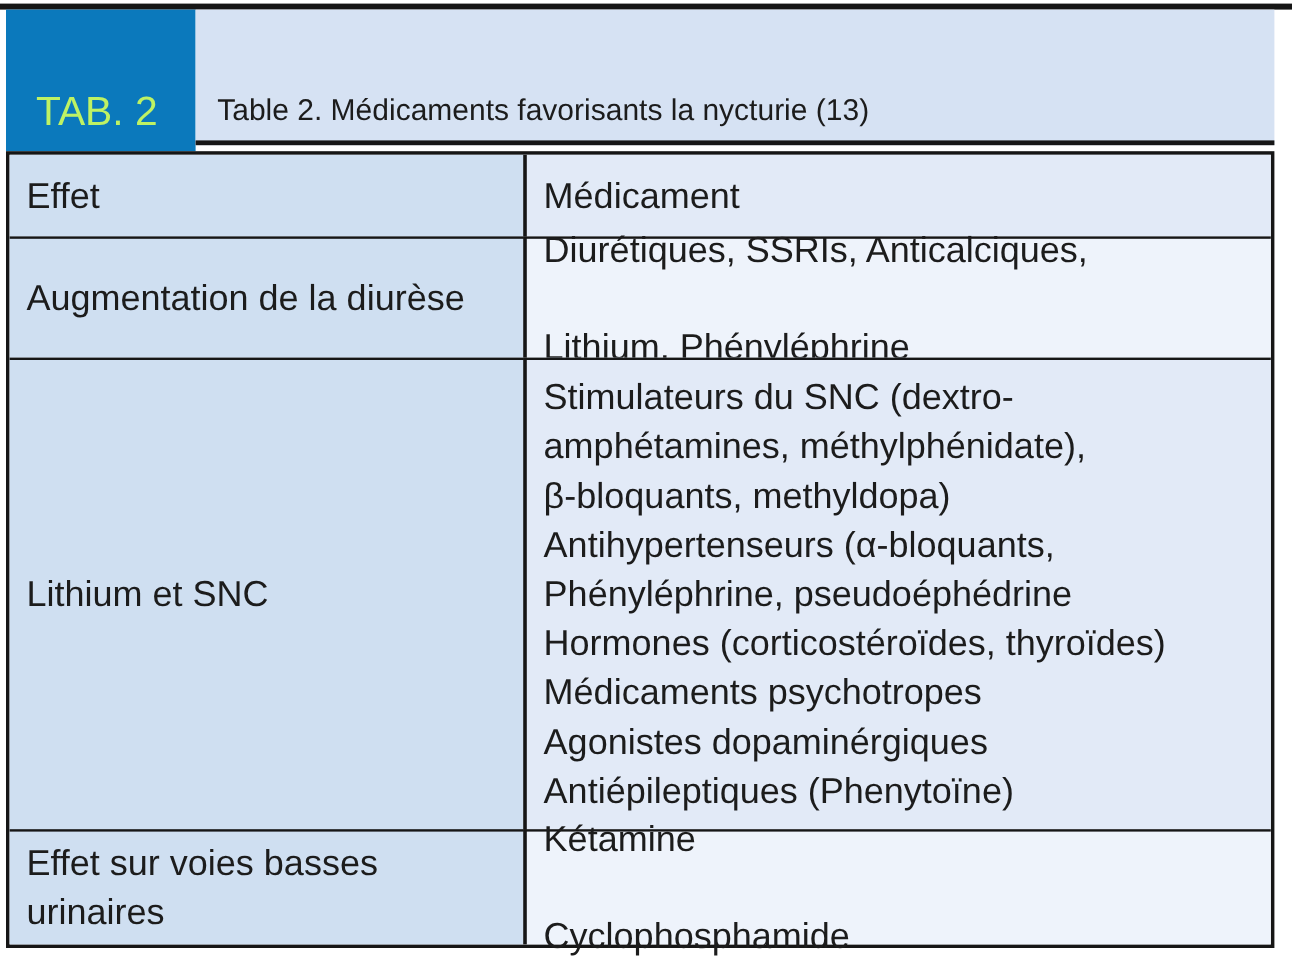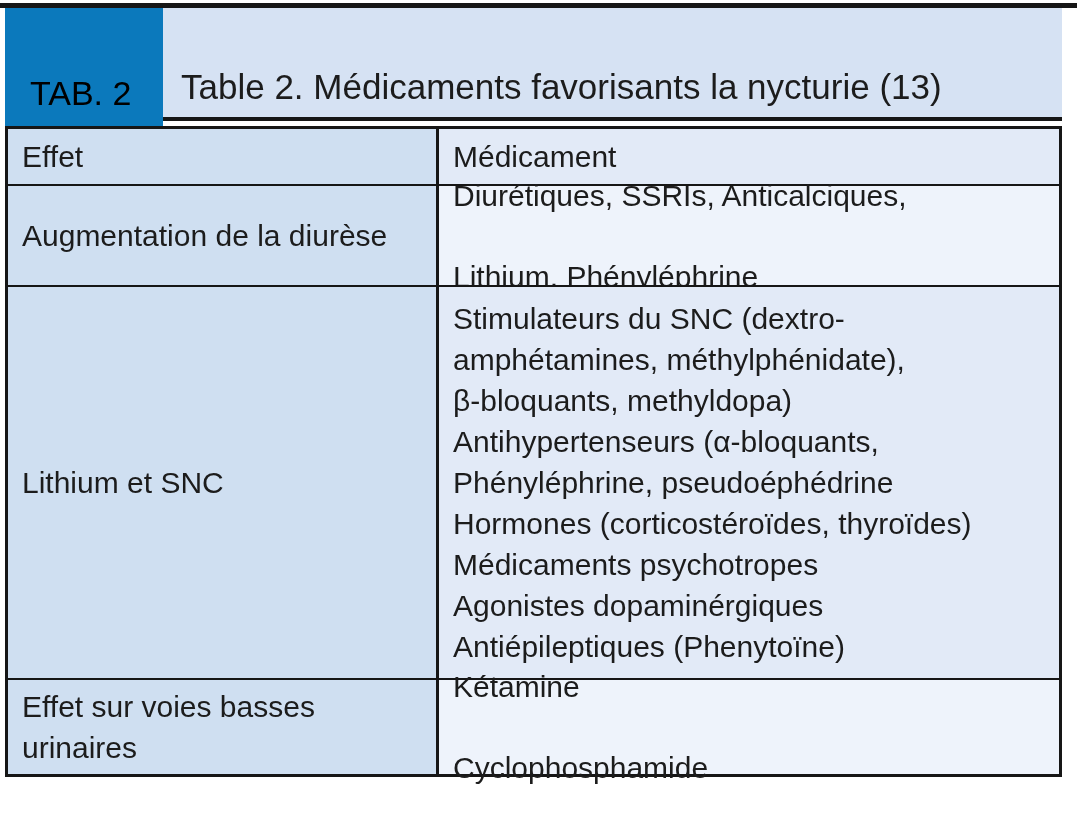--- a/index.html
+++ b/index.html
@@ -21,38 +21,38 @@
   .header-row {
     position: absolute;
     left: 5px; top: 8px;
     width: 1057px; height: 118px;
     display: flex;
     align-items: flex-start;
   }
   .tab-box {
     width: 158px; height: 118px;
     background: var(--tab-blue, #0b79bc);
-    color: #000000;
+    color: #bef264;
     font-size: 34px;
     display: flex;
     align-items: flex-end;
     padding: 0 0 13px 25px;
     box-sizing: border-box;
     flex: 0 0 auto;
   }
   .title-band {
     flex: 1;
     height: 113px;
     background: var(--band-blue, #d6e2f3);
     border-bottom: 4px solid var(--border-dark, #161616);
     box-sizing: border-box;
     display: flex;
     align-items: flex-end;
     padding: 12px 10px 10px 18px;
-    font-size: 35px;
+    font-size: 25px;
   }
   .drug-table {
     position: absolute;
     left: 5px; top: 126px;
     width: 1057px;
     border: 3px solid var(--border-dark, #161616);
     box-sizing: border-box;
     display: grid;
     grid-template-columns: 428px 1fr;
   }
@@ -63,21 +63,21 @@
     padding: 0 14px;
     display: flex;
     flex-direction: column;
     justify-content: center;
   }
   .col-effet { background: var(--cell-blue, #cfdff1); }
   .col-med   { border-left: 3px solid var(--border-dark, #161616); }
   .bg-mid    { background: var(--cell-blue-light, #e2eaf7); }
   .bg-light  { background: var(--cell-lightest, #eef3fb); gap: 40px; }
   .row-top   { border-top: 2px solid var(--border-dark, #161616); }
-  .h-head { height: 55px; }
+  .h-head { height: 68px; }
   .h-r1   { height: 101px; }
   .h-r2   { height: 393px; }
   .h-r3   { height: 96px; justify-content: center; }
 </style>
 </head>
 <body>
 
 <div class="page">
 
   <div class="topbar"></div>

